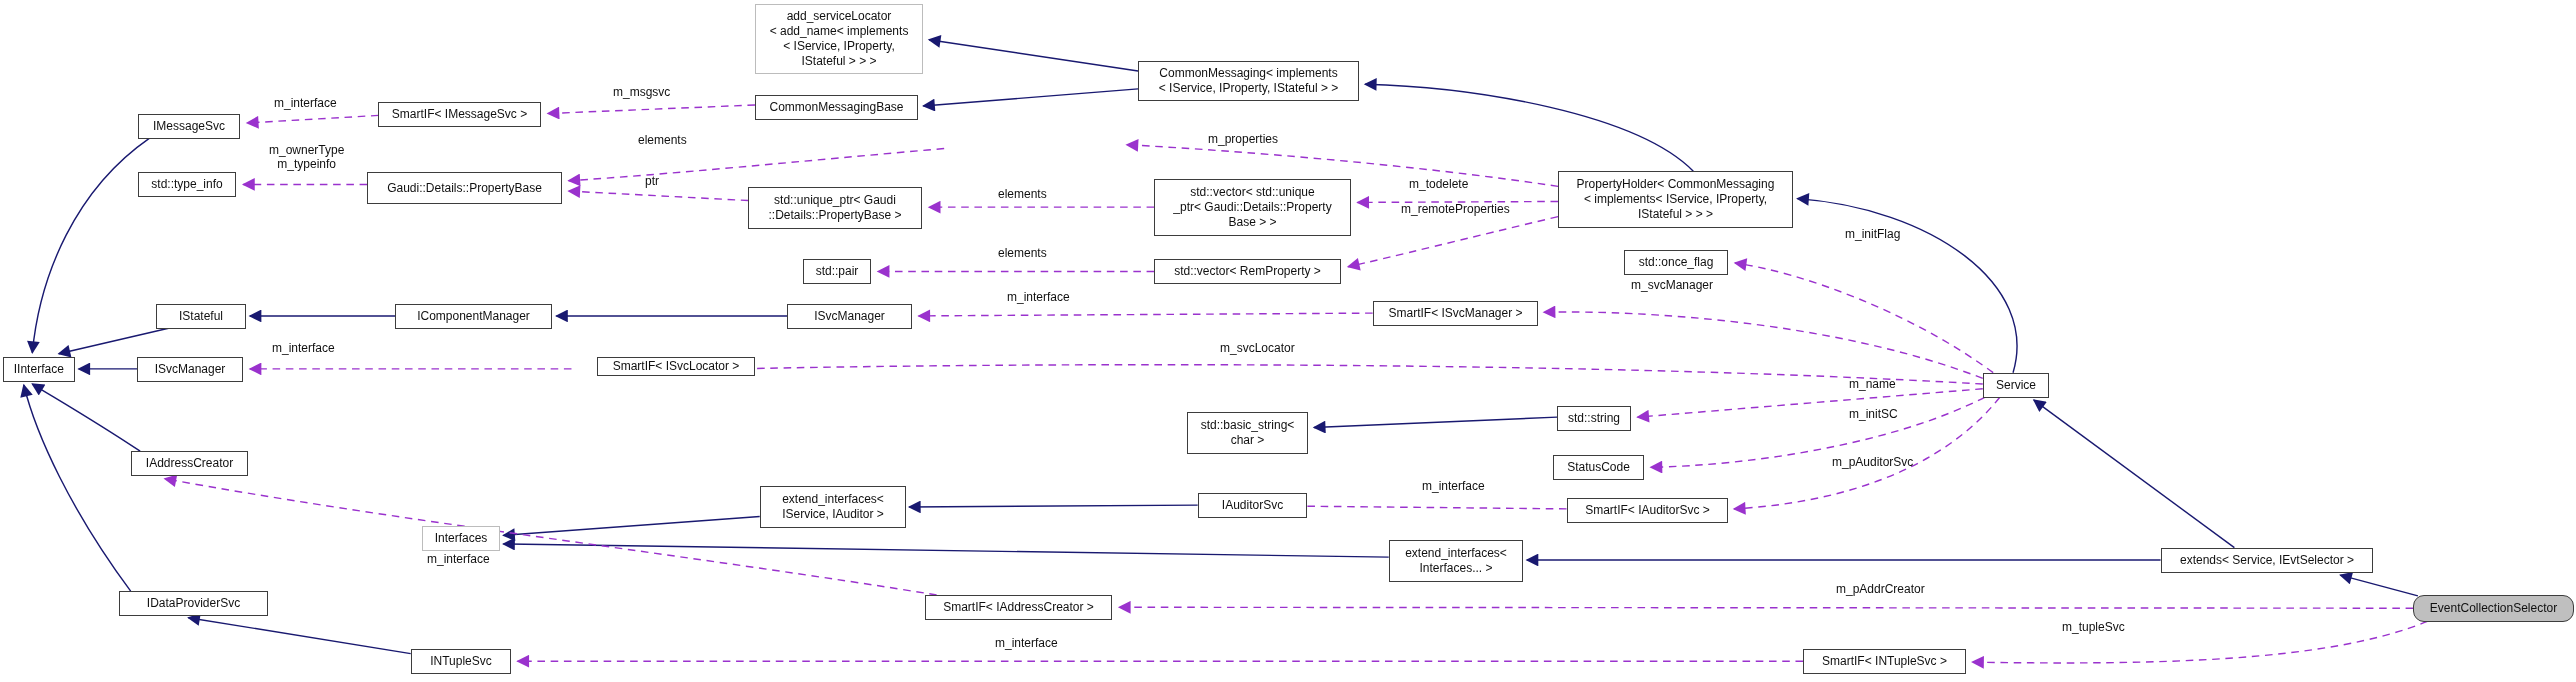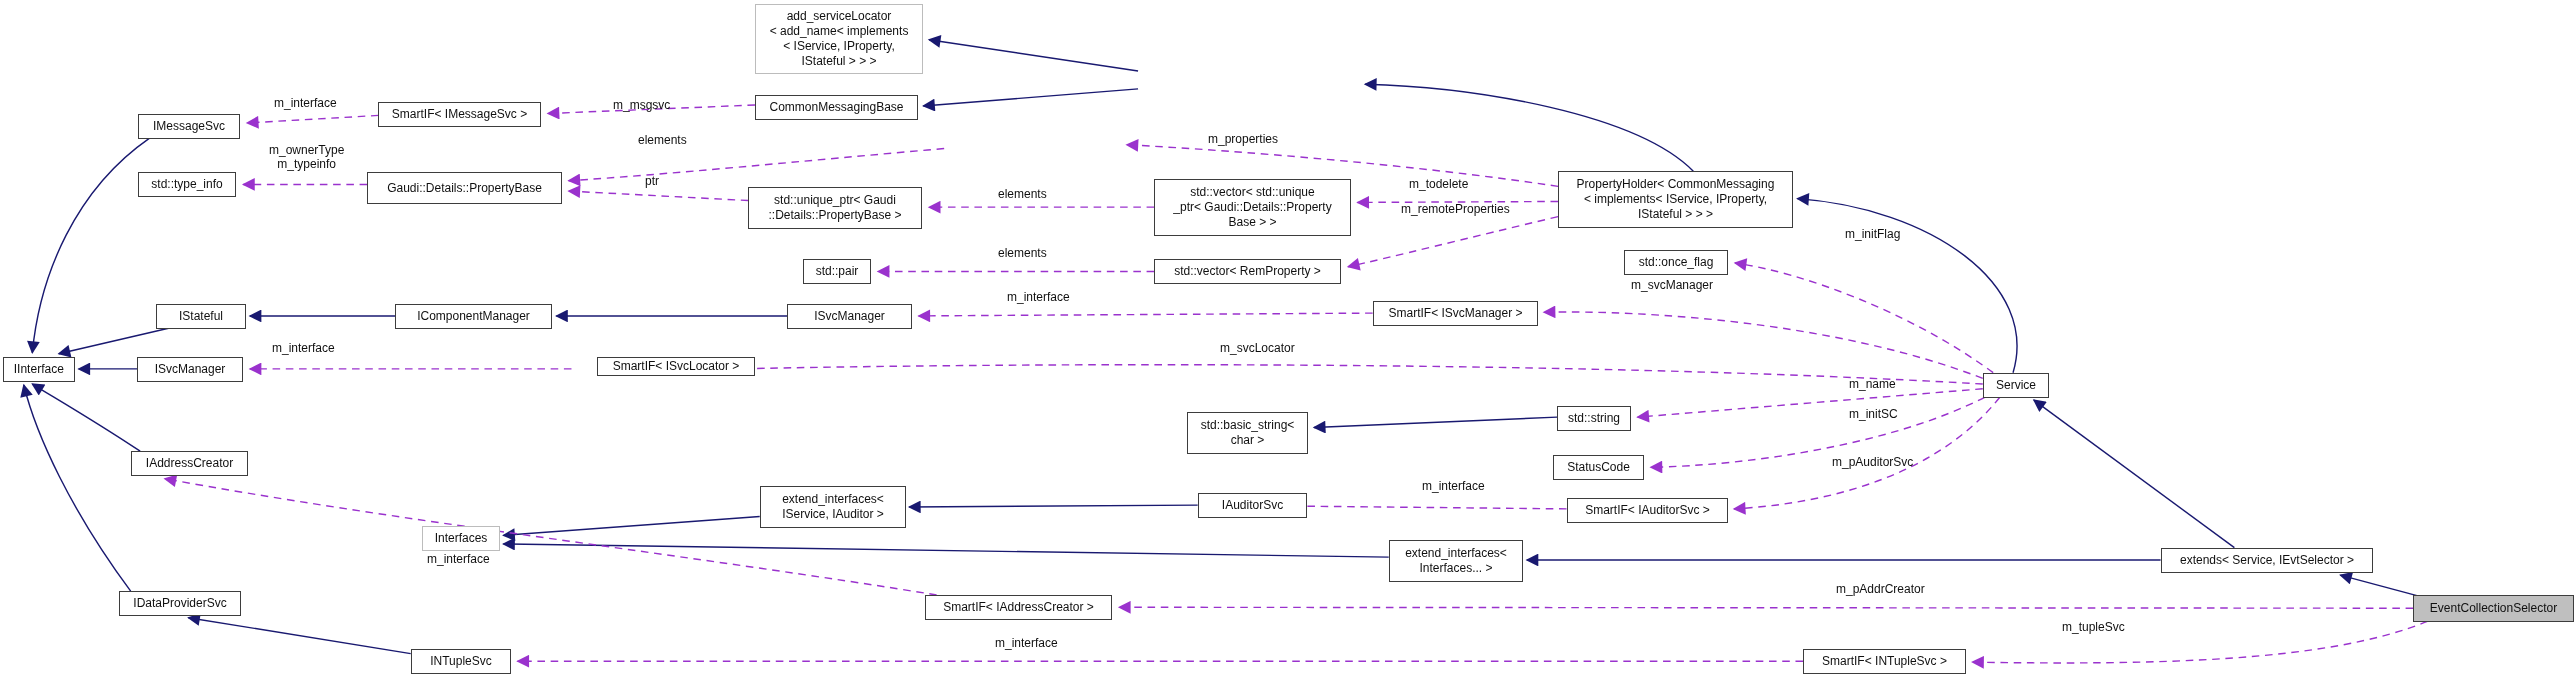--- a/index.html
+++ b/index.html
@@ -3,21 +3,21 @@
 <meta charset="utf-8">
 <style>
   html,body{margin:0;padding:0;background:#ffffff;}
   #canvas{position:relative;width:2576px;height:682px;background:#ffffff;overflow:hidden;
           font-family:"Liberation Sans",sans-serif;}
   #edges{position:absolute;left:0;top:0;width:2576px;height:682px;}
   .node{position:absolute;display:flex;align-items:center;justify-content:center;
         text-align:center;white-space:pre-line;border:1.3px solid #3d3d3d;background:#fff;
         font-size:12px;line-height:14.7px;color:#101010;box-sizing:border-box;padding:0 1.9px;}
   .node--muted{border:0.9px solid #bcbcbc;}
-  .node--highlight{background:#bfbfbf;}
+  .node--highlight{background:#bfbfbf;border-radius:11px;}
   .elabel{position:absolute;font-size:12px;line-height:14px;color:#101010;
           white-space:pre-line;text-align:center;}
 </style>
 </head>
 <body>
 
 <div id="canvas">
 
   <svg id="edges" width="2576" height="682" viewBox="0 0 2723 721">
     <defs>
@@ -75,20 +75,22 @@
       <path d="M 990 629 C 750 590 400 548 174 506" marker-end="url(#arr-purple)"></path>
       <path d="M 2566 657 C 2460 700 2280 703 2085 700" marker-end="url(#arr-purple)"></path>
       <path d="M 1906 699 L 547 699" marker-end="url(#arr-purple)"></path>
     </g>
   </svg>
 
   <div class="node node--muted" style="left:755px;top:3.8px;width:168px;height:70px">add_serviceLocator
 &lt; add_name&lt; implements
 &lt; IService, IProperty,
 IStateful &gt; &gt; &gt;</div>
+  <div class="node" style="left:1138px;top:61px;width:221px;height:40px">CommonMessaging&lt; implements
+&lt; IService, IProperty, IStateful &gt; &gt;</div>
   <div class="node" style="left:755px;top:95px;width:163px;height:24.6px">CommonMessagingBase</div>
   <div class="node" style="left:378px;top:102px;width:163px;height:24.6px">SmartIF&lt; IMessageSvc &gt;</div>
   <div class="node" style="left:138px;top:114px;width:102px;height:24.6px">IMessageSvc</div>
   <div class="node" style="left:138px;top:172px;width:98px;height:24.6px">std::type_info</div>
   <div class="node" style="left:367px;top:172px;width:195px;height:32px">Gaudi::Details::PropertyBase</div>
   <div class="node" style="left:1154px;top:179px;width:197px;height:57px">std::vector&lt; std::unique
 _ptr&lt; Gaudi::Details::Property
 Base &gt; &gt;</div>
   <div class="node" style="left:748px;top:187px;width:174px;height:42px">std::unique_ptr&lt; Gaudi
 ::Details::PropertyBase &gt;</div>
@@ -112,28 +114,28 @@
   <div class="node" style="left:1553px;top:455px;width:91px;height:24.6px">StatusCode</div>
   <div class="node" style="left:131px;top:451px;width:117px;height:24.6px">IAddressCreator</div>
   <div class="node" style="left:760px;top:486px;width:146px;height:42px">extend_interfaces&lt;
 IService, IAuditor &gt;</div>
   <div class="node node--muted" style="left:422px;top:526px;width:78px;height:24.6px">Interfaces</div>
   <div class="node" style="left:1198px;top:493px;width:109px;height:24.6px">IAuditorSvc</div>
   <div class="node" style="left:1567px;top:498px;width:161px;height:24.6px">SmartIF&lt; IAuditorSvc &gt;</div>
   <div class="node" style="left:1389px;top:540px;width:134px;height:42px">extend_interfaces&lt;
 Interfaces... &gt;</div>
   <div class="node" style="left:2161px;top:548px;width:212px;height:24.6px">extends&lt; Service, IEvtSelector &gt;</div>
-  <div class="node" style="left:119px;top:591px;width:122px;height:24.6px">IDataProviderSvc</div>
+  <div class="node" style="left:119px;top:591px;width:149px;height:24.6px">IDataProviderSvc</div>
   <div class="node" style="left:925px;top:595px;width:187px;height:24.6px">SmartIF&lt; IAddressCreator &gt;</div>
   <div class="node" style="left:411px;top:649px;width:100px;height:24.6px">INTupleSvc</div>
   <div class="node" style="left:1803px;top:649px;width:163px;height:24.6px">SmartIF&lt; INTupleSvc &gt;</div>
   <div class="node node--highlight" style="left:2413px;top:595px;width:161px;height:26.5px">EventCollectionSelector</div>
 
   <span class="elabel" style="left:274px;top:96px">m_interface</span>
-  <span class="elabel" style="left:613px;top:98px">m_msgsvc</span>
+  <span class="elabel" style="left:613px;top:85px">m_msgsvc</span>
   <span class="elabel" style="left:269px;top:143px">m_ownerType
 m_typeinfo</span>
   <span class="elabel" style="left:638px;top:133px">elements</span>
   <span class="elabel" style="left:645px;top:174px">ptr</span>
   <span class="elabel" style="left:998px;top:187px">elements</span>
   <span class="elabel" style="left:1208px;top:132px">m_properties</span>
   <span class="elabel" style="left:1409px;top:177px">m_todelete</span>
   <span class="elabel" style="left:1401px;top:202px">m_remoteProperties</span>
   <span class="elabel" style="left:998px;top:246px">elements</span>
   <span class="elabel" style="left:1845px;top:227px">m_initFlag</span>

